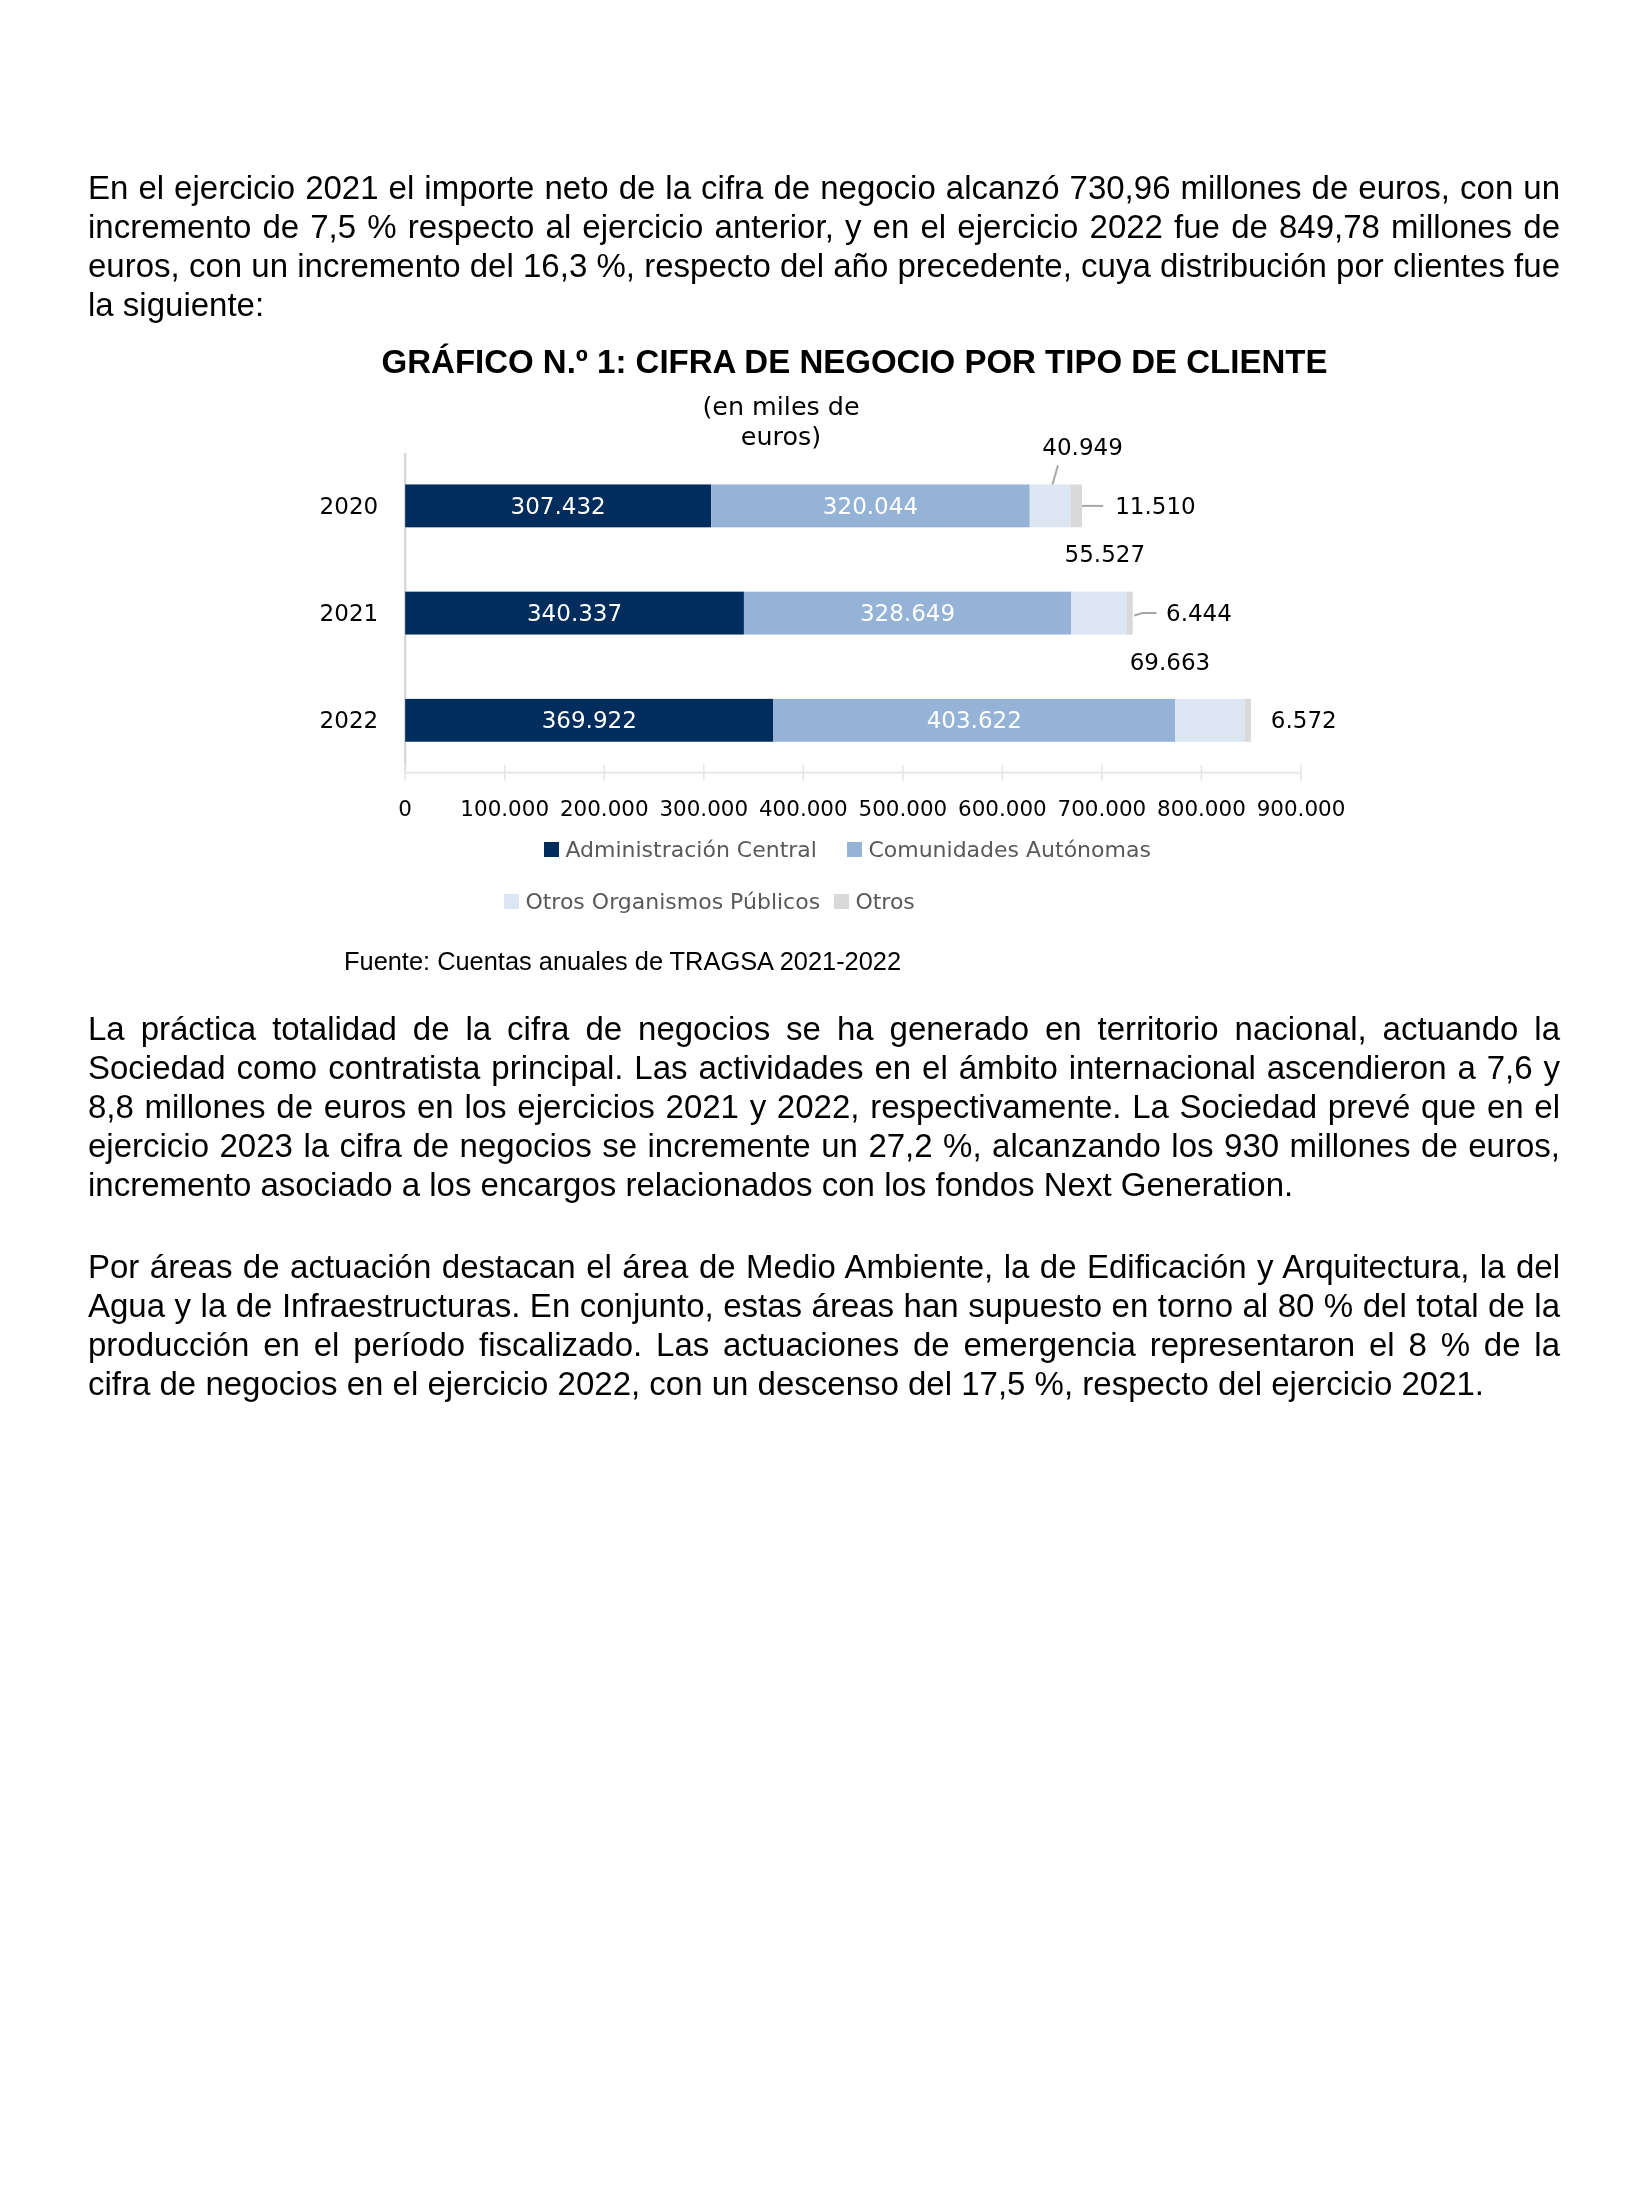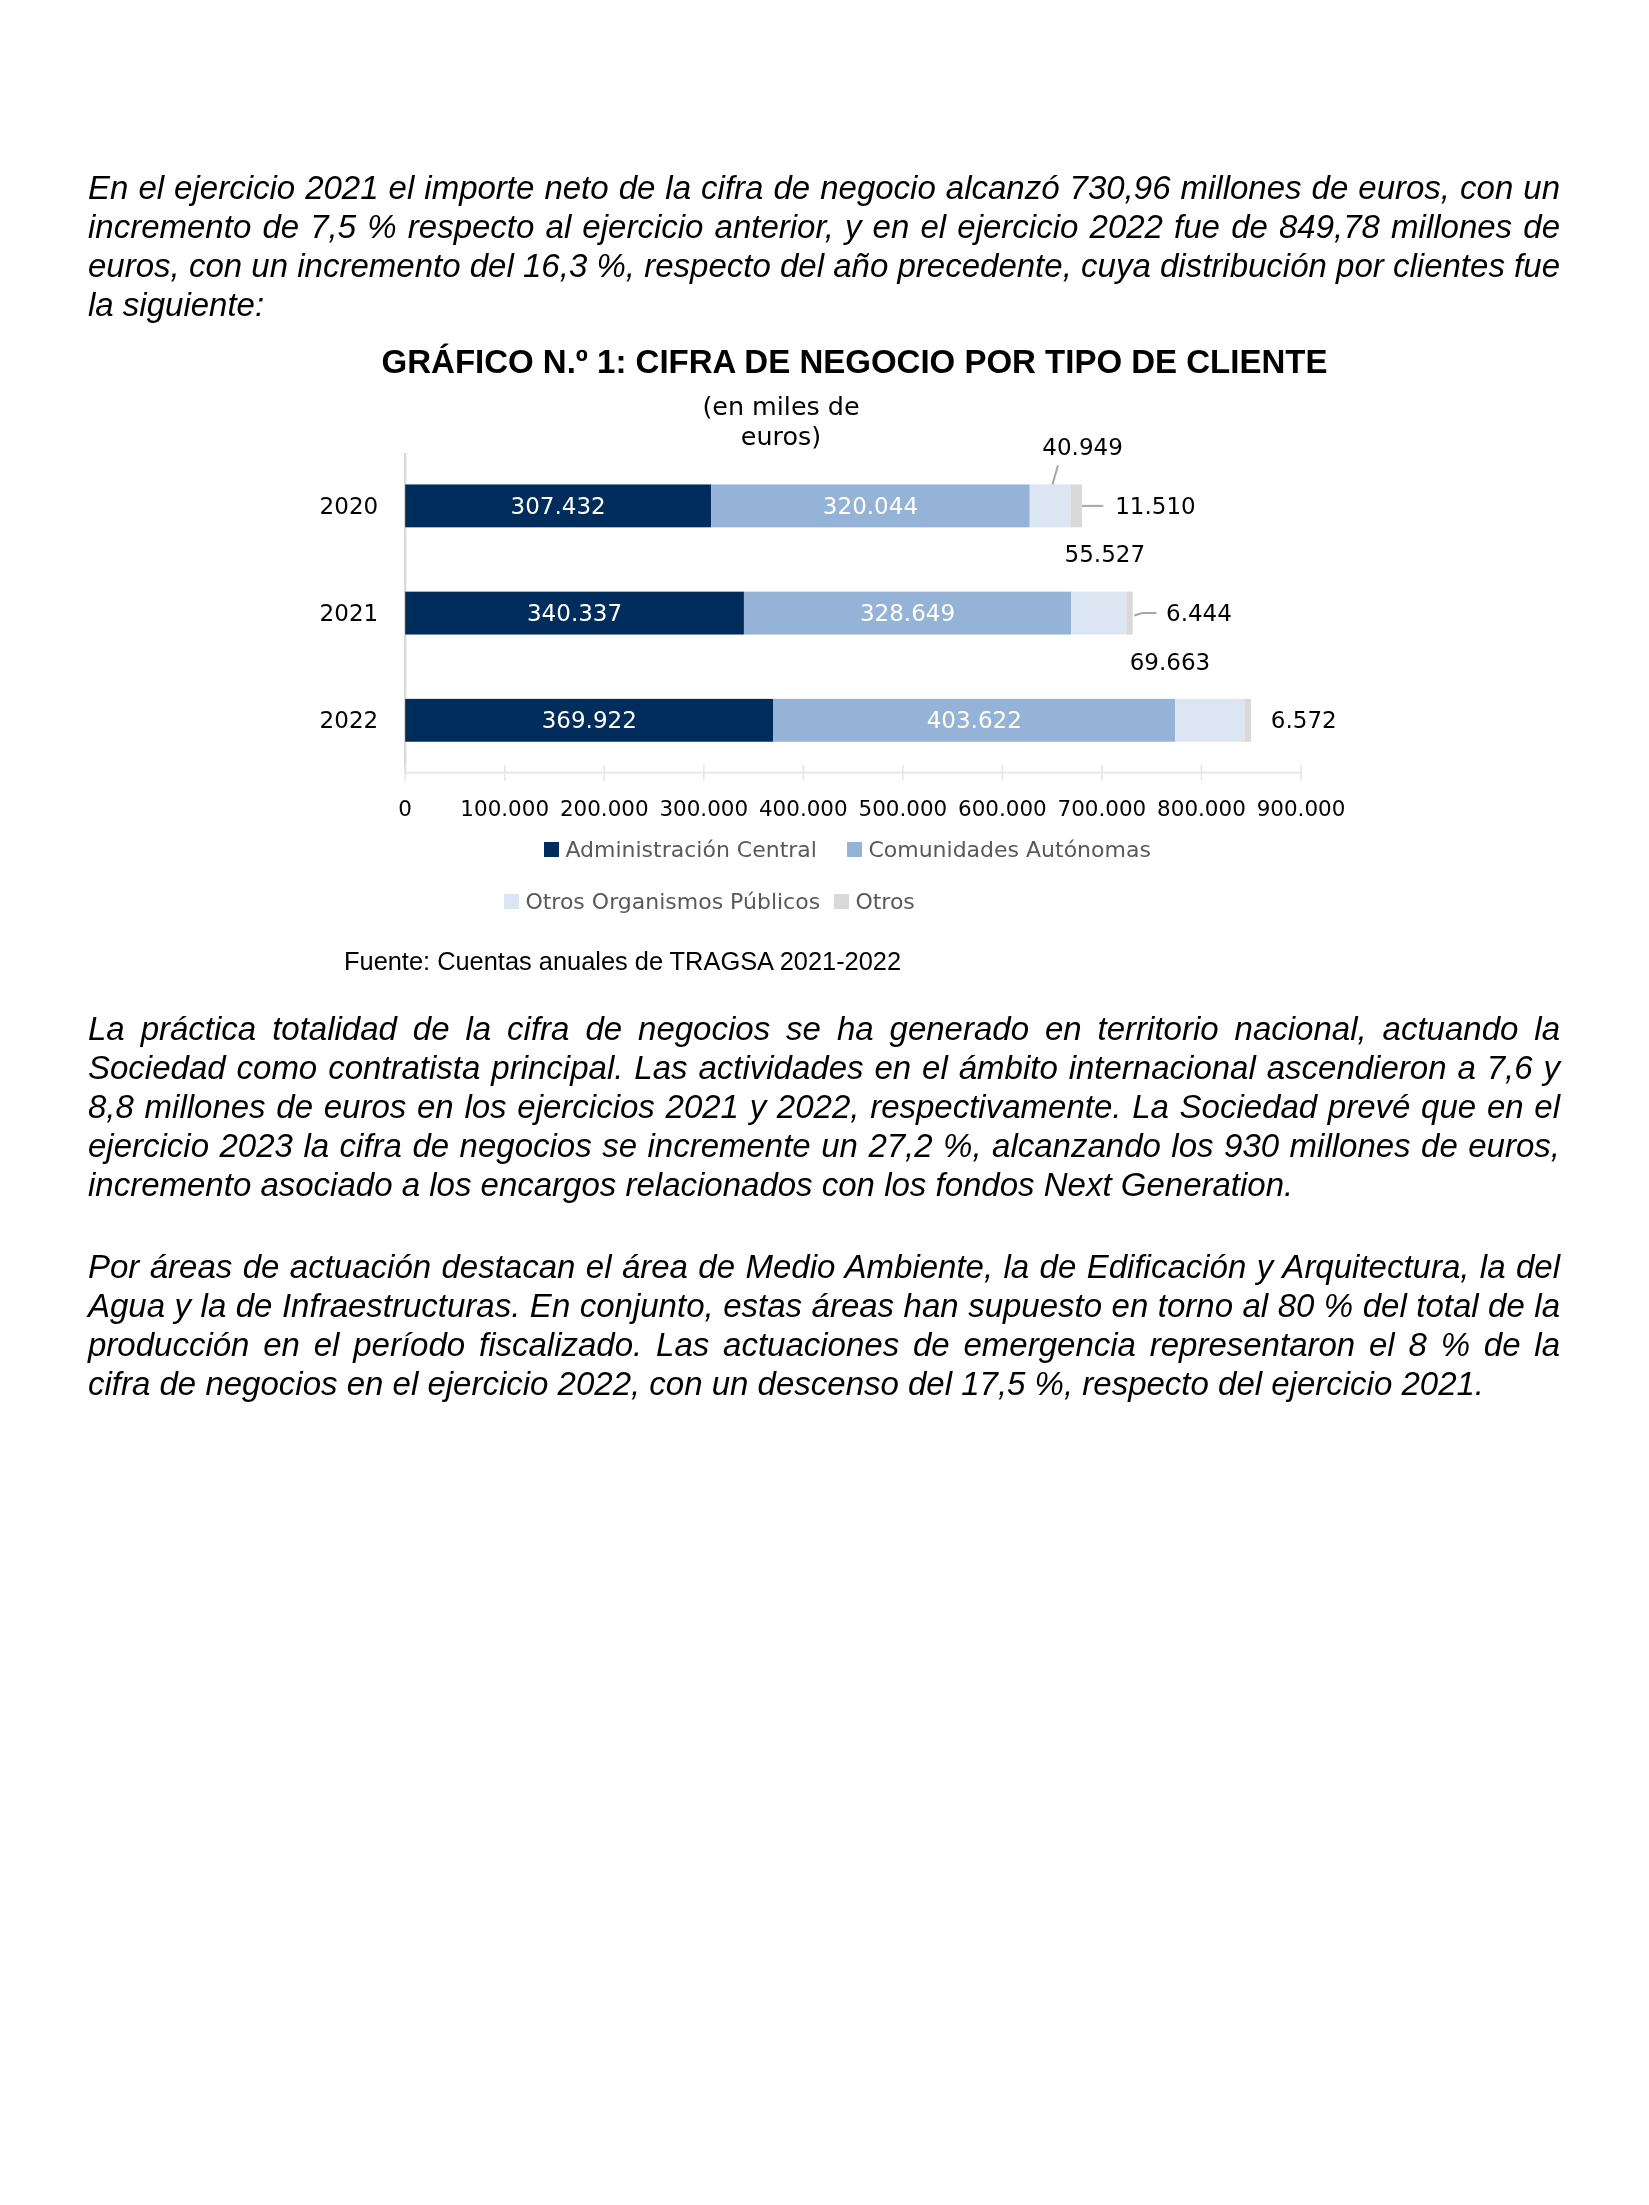--- a/index.html
+++ b/index.html
@@ -1,20 +1,20 @@
 <!DOCTYPE html>
 <html style="font-size:12.7px"><head>
 <meta charset="utf-8">
 <style>
   html, body { margin: 0; padding: 0; background: #ffffff; }
   body { width: 1649px; height: 2205px; position: relative; overflow: hidden; }
   .para {
     position: absolute; left: 88px; width: 1472px;
     font-family: "Liberation Sans", sans-serif; font-size: 33px; line-height: 39px;
-    color: #000; text-align: justify; margin: 0; font-style: italic;
+    color: #000; text-align: justify; margin: 0;
   }
   #p1 { top: 168px; }
   #p2 { top: 1009px; }
   #p3 { top: 1247px; }
   .chart-title {
     position: absolute; top: 343px; left: 0; width: 1649px; padding-left: 60px; box-sizing: border-box;
     text-align: center; font-family: "Liberation Sans", sans-serif; font-weight: bold;
     font-size: 33px; color: #000; margin: 0;
   }
   .chart-subtitle {

